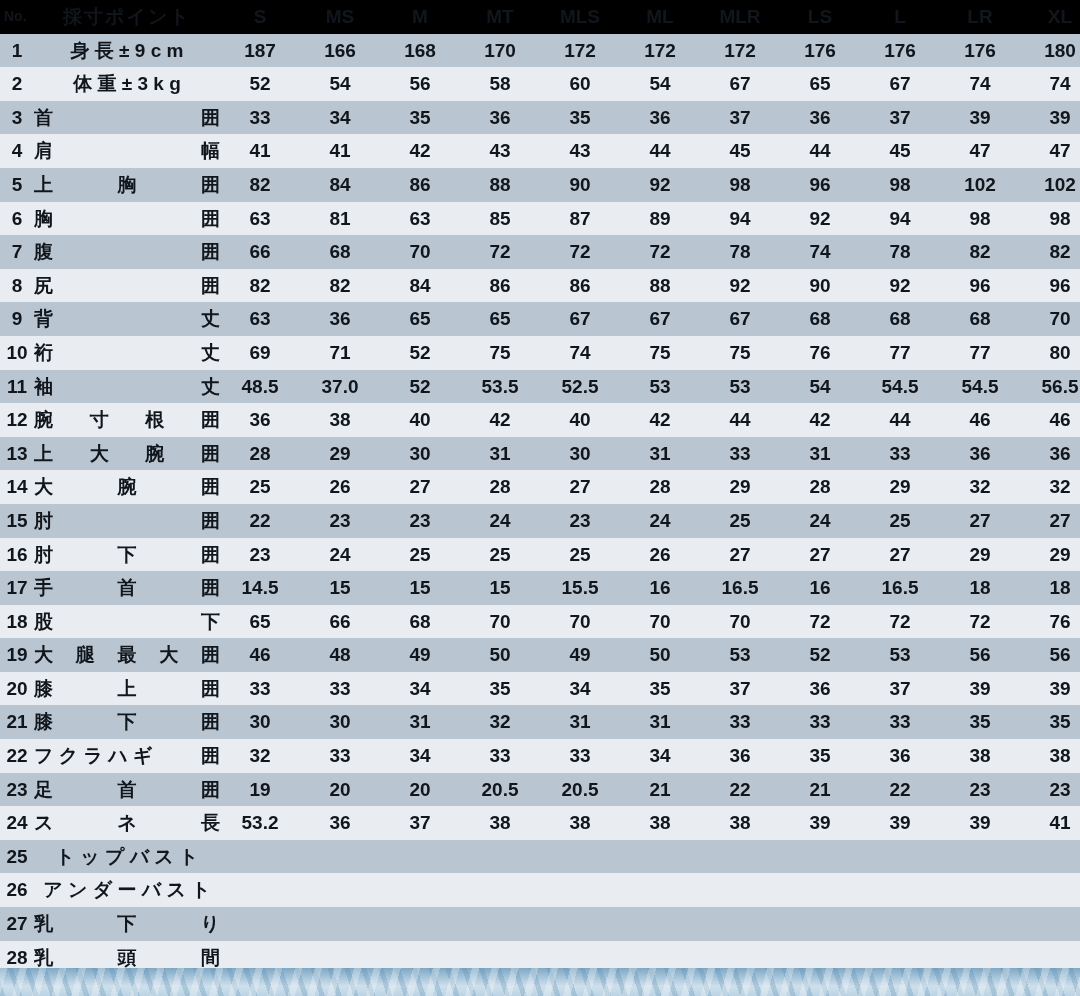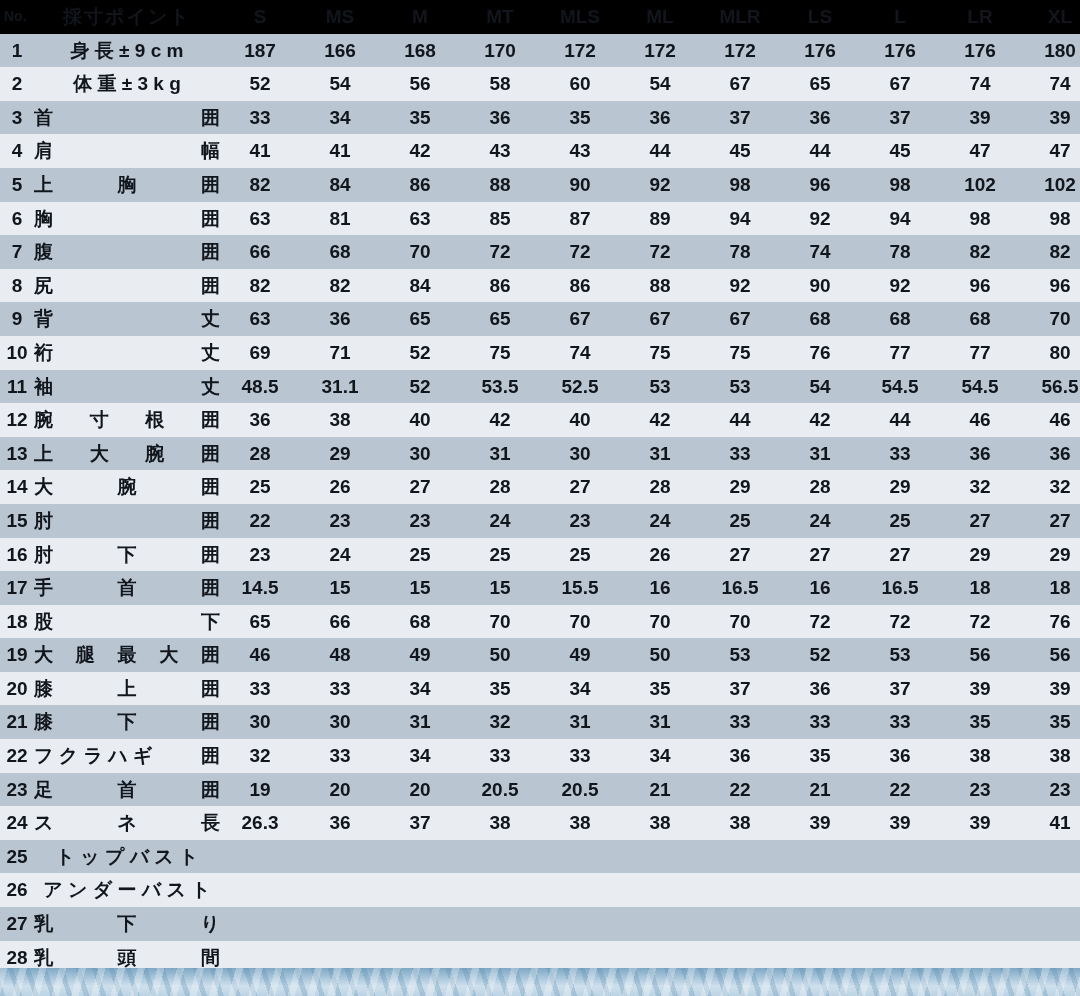--- a/index.html
+++ b/index.html
@@ -337,21 +337,21 @@
         </tr>
         <tr class="row-odd">
           <td class="cell-no">11</td>
           <td class="cell-point">
             <div class="spread">
               <span>袖</span>
               <span>丈</span>
             </div>
           </td>
           <td class="cell-val">48.5</td>
-          <td class="cell-val">31.1</td>
+          <td class="cell-val">37.0</td>
           <td class="cell-val">52</td>
           <td class="cell-val">53.5</td>
           <td class="cell-val">52.5</td>
           <td class="cell-val">53</td>
           <td class="cell-val">53</td>
           <td class="cell-val">54</td>
           <td class="cell-val">54.5</td>
           <td class="cell-val">54.5</td>
           <td class="cell-val">56.5</td>
         </tr>
@@ -610,21 +610,21 @@
         </tr>
         <tr class="row-even">
           <td class="cell-no">24</td>
           <td class="cell-point">
             <div class="spread">
               <span>ス</span>
               <span>ネ</span>
               <span>長</span>
             </div>
           </td>
-          <td class="cell-val">26.3</td>
+          <td class="cell-val">53.2</td>
           <td class="cell-val">36</td>
           <td class="cell-val">37</td>
           <td class="cell-val">38</td>
           <td class="cell-val">38</td>
           <td class="cell-val">38</td>
           <td class="cell-val">38</td>
           <td class="cell-val">39</td>
           <td class="cell-val">39</td>
           <td class="cell-val">39</td>
           <td class="cell-val">41</td>

